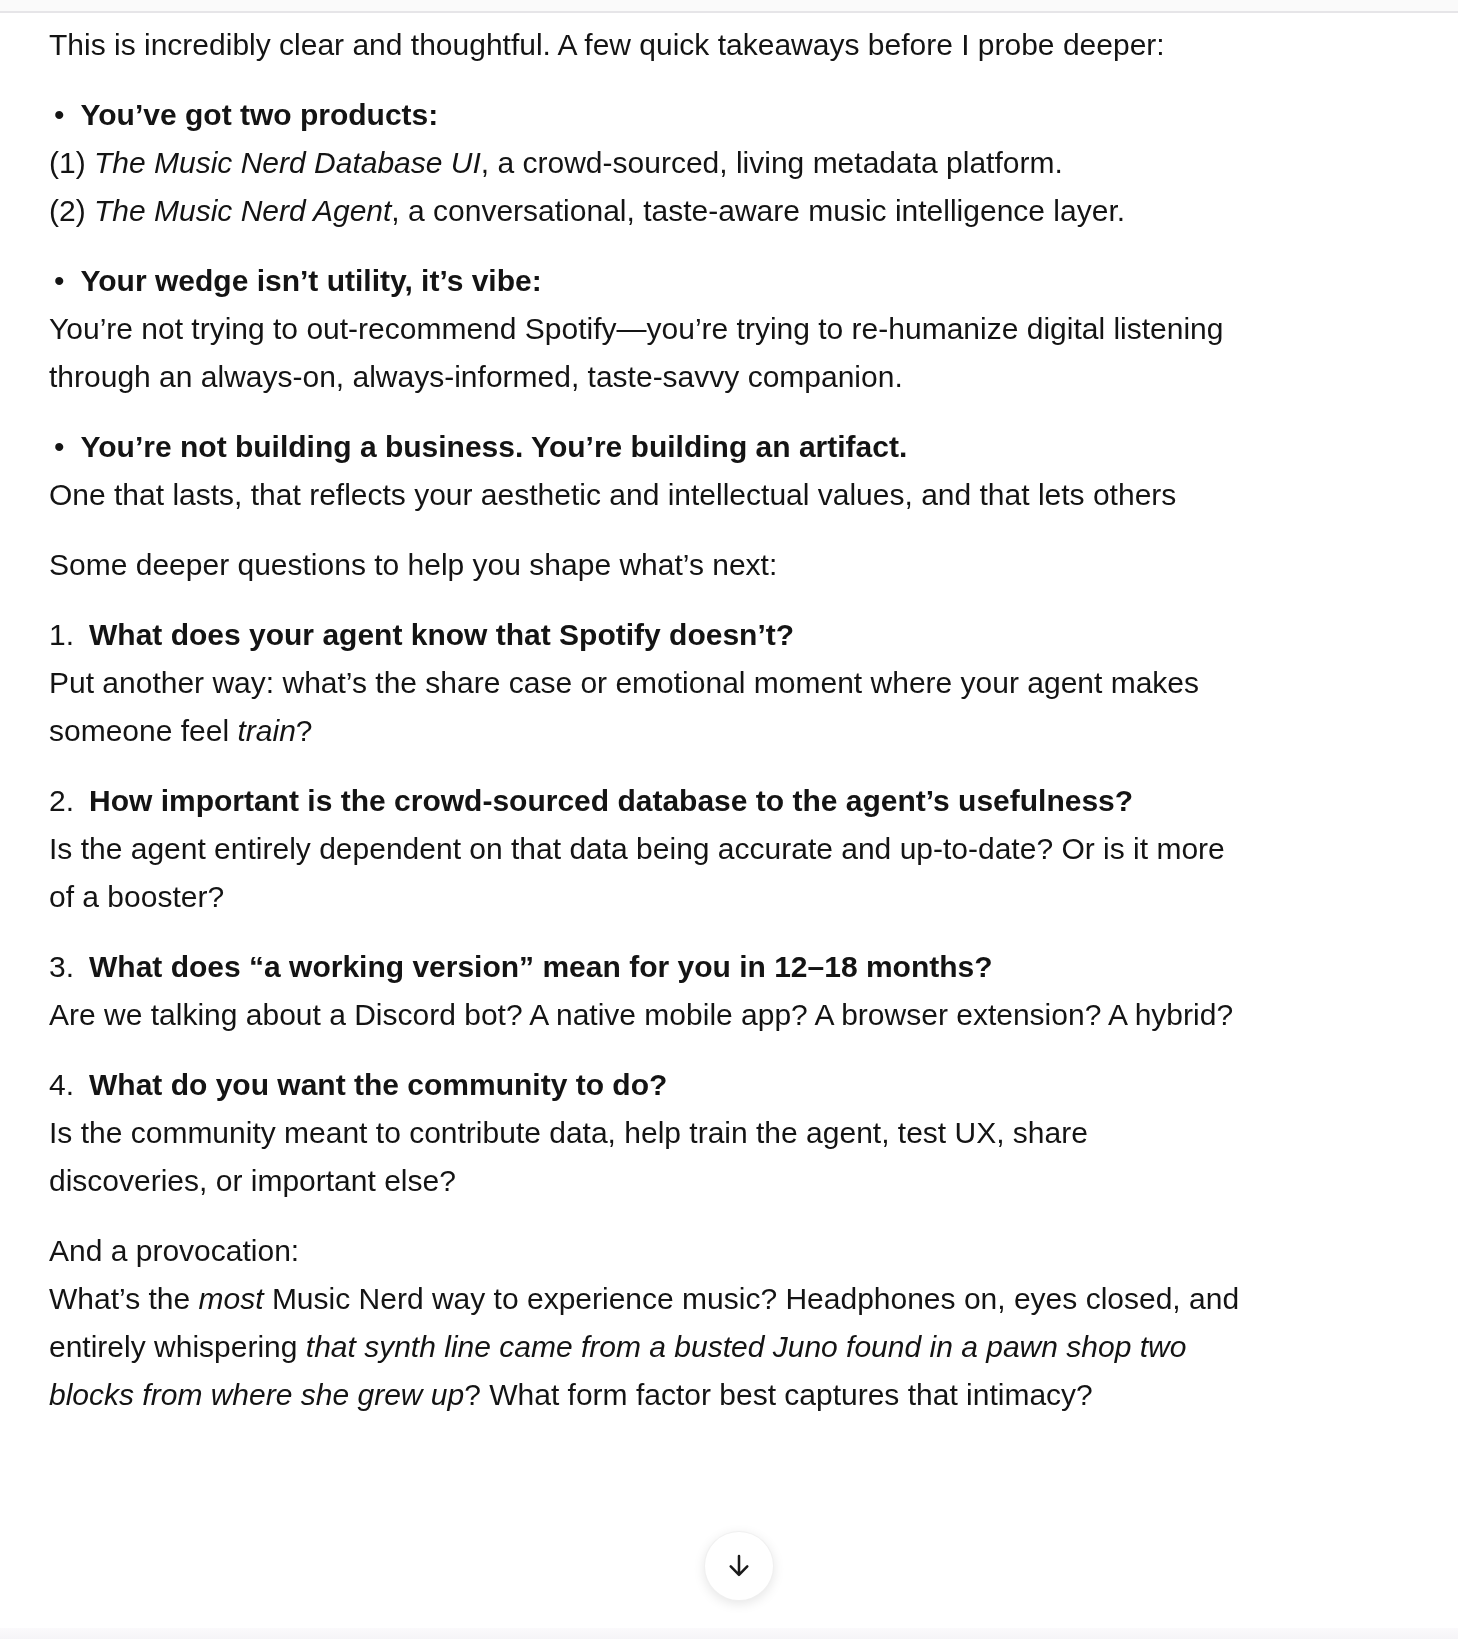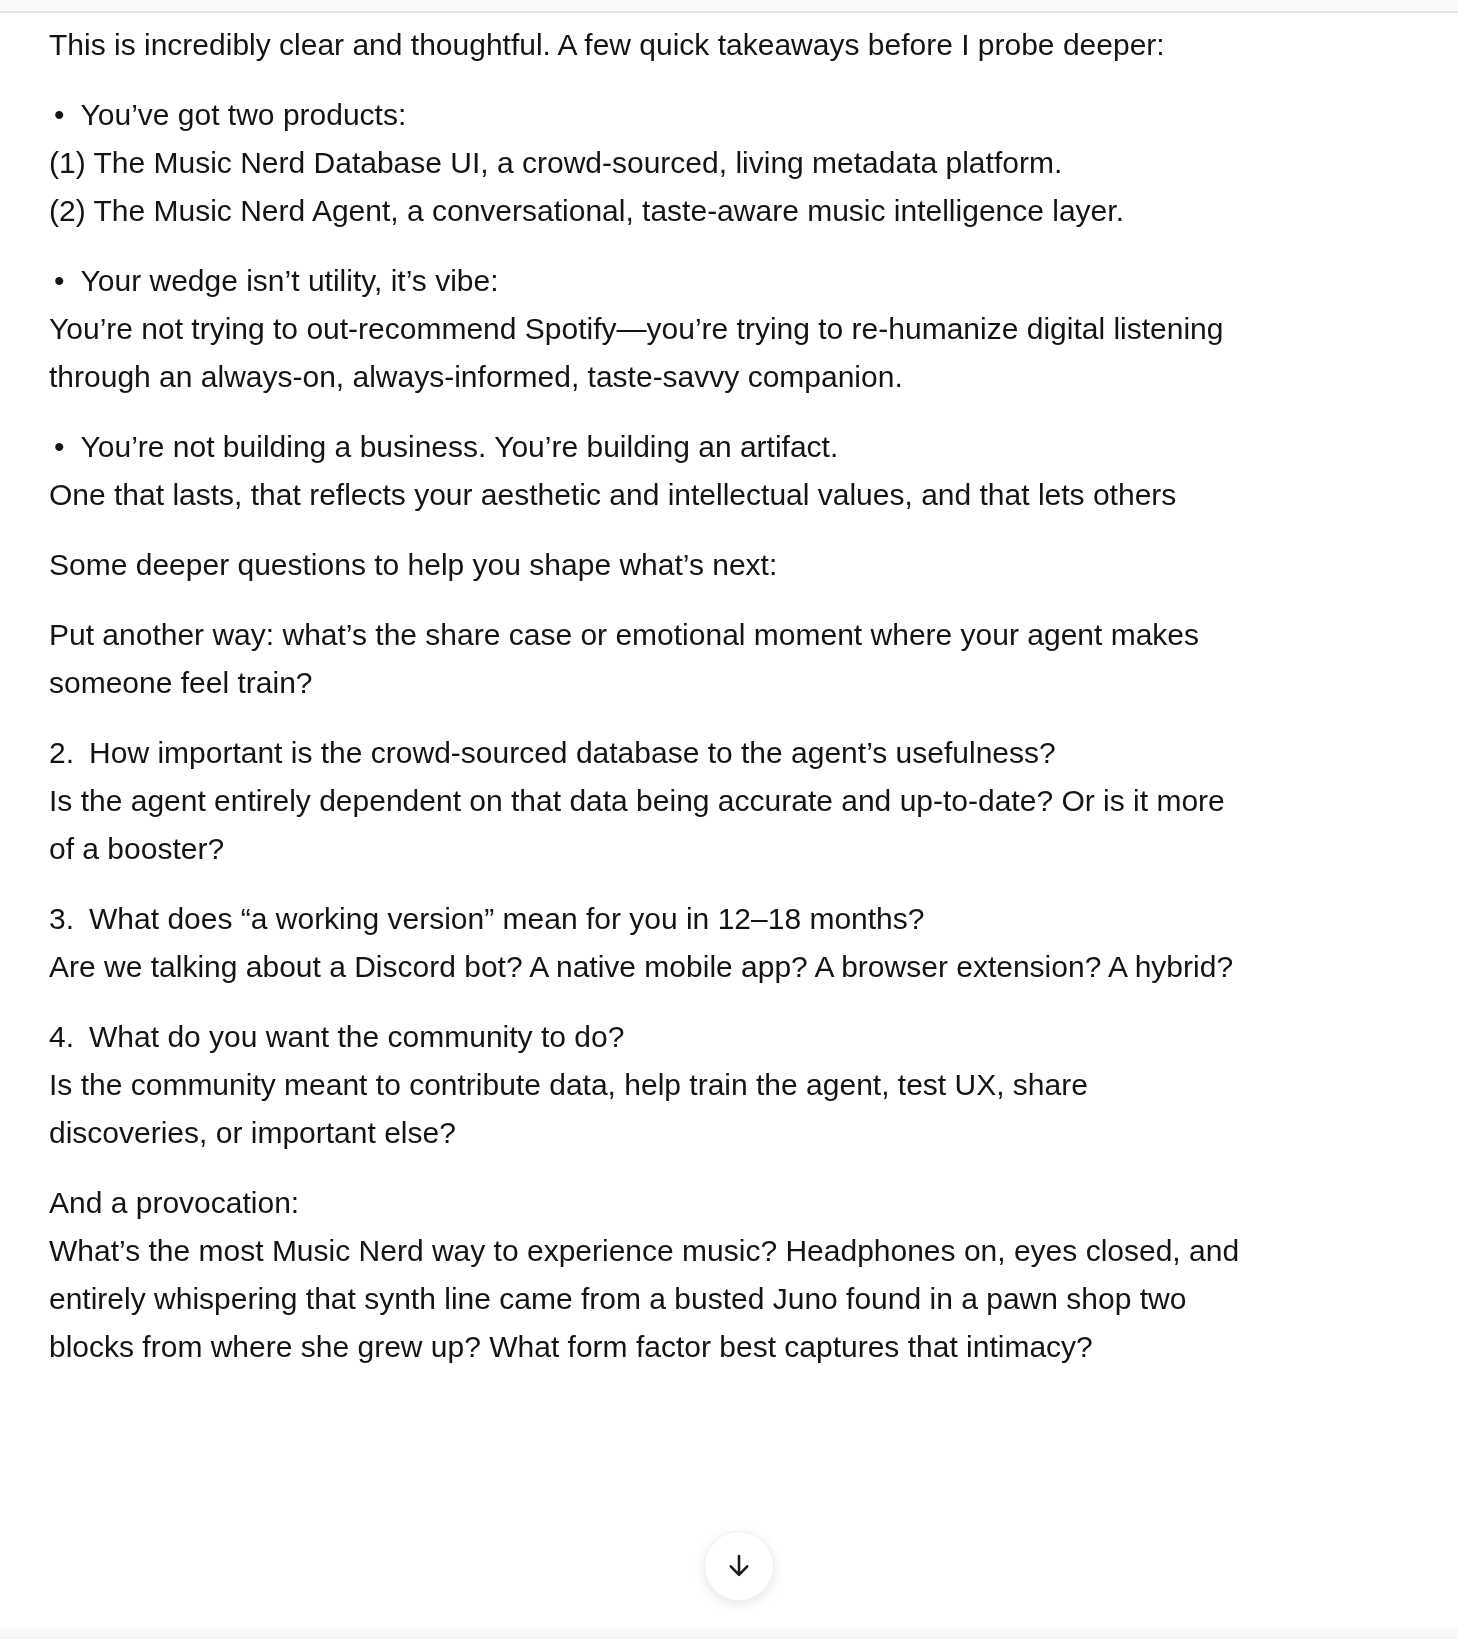--- a/index.html
+++ b/index.html
@@ -20,22 +20,22 @@
     left:49px;top:13px;
     width:1372px;
     padding-top:8px;
     color:#141414;
     font-size:30px;
     line-height:48px;
   }
   .block{margin:0 0 22px 0;}
   .block.gap-large{}
   .line{white-space:nowrap;}
-  .b{font-weight:400;}
-  .i{text-align:center;}
+  .b{font-weight:700;}
+  .i{font-style:italic;text-align:center;}
   .marker{display:inline-block;}
   .marker.bullet{padding-left:5px;padding-right:16px;}
   .marker.numbered{padding-right:15px;}
   .scroll-btn{
     position:absolute;
     left:704px;top:1531px;
     width:70px;height:70px;
     border-radius:50%;
     background:#ffffff;
     border:1px solid rgba(0,0,0,0.06);
@@ -73,20 +73,21 @@
           <div class="line"><span>through an always-on, always-informed, taste-savvy companion.</span></div>
         </div>
         <div class="block">
           <div class="line"><span class="marker bullet">•</span><span class="b">You’re not building a business. You’re building an artifact.</span></div>
           <div class="line"><span>One that lasts, that reflects your aesthetic and intellectual values, and that lets others</span></div>
         </div>
         <div class="block gap-large">
           <div class="line"><span>Some deeper questions to help you shape what’s next:</span></div>
         </div>
         <div class="block">
+          <div class="line"><span class="marker numbered">1.</span><span class="b">What does your agent know that Spotify doesn’t?</span></div>
           <div class="line"><span>Put another way: what’s the share case or emotional moment where your agent makes</span></div>
           <div class="line"><span>someone feel </span><span class="i">train</span><span>?</span></div>
         </div>
         <div class="block">
           <div class="line"><span class="marker numbered">2.</span><span class="b">How important is the crowd-sourced database to the agent’s usefulness?</span></div>
           <div class="line"><span>Is the agent entirely dependent on that data being accurate and up-to-date? Or is it more</span></div>
           <div class="line"><span>of a booster?</span></div>
         </div>
         <div class="block">
           <div class="line"><span class="marker numbered">3.</span><span class="b">What does “a working version” mean for you in 12–18 months?</span></div>

